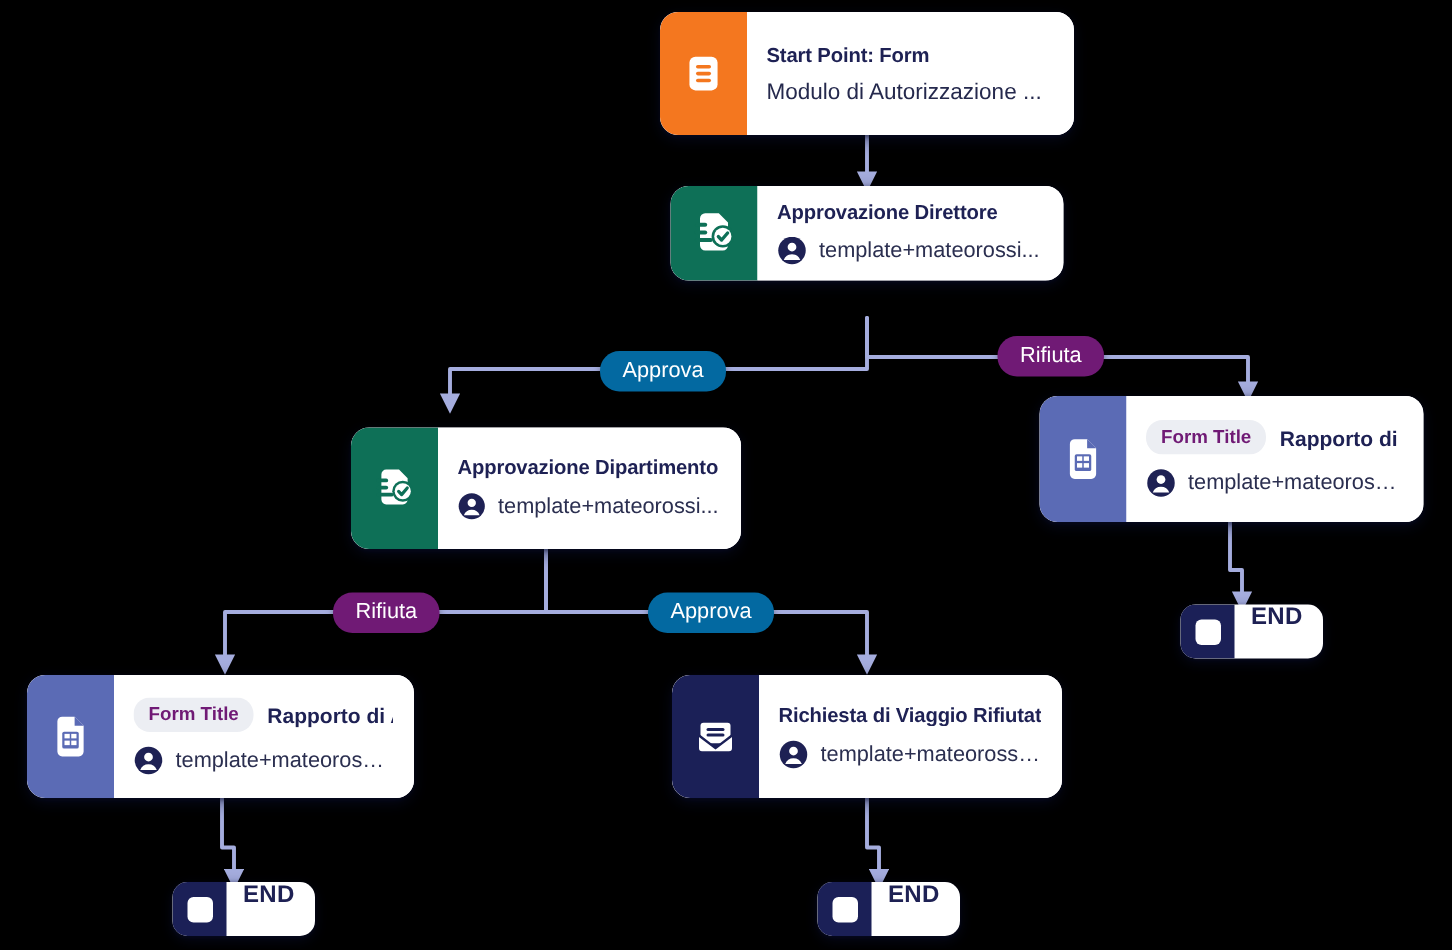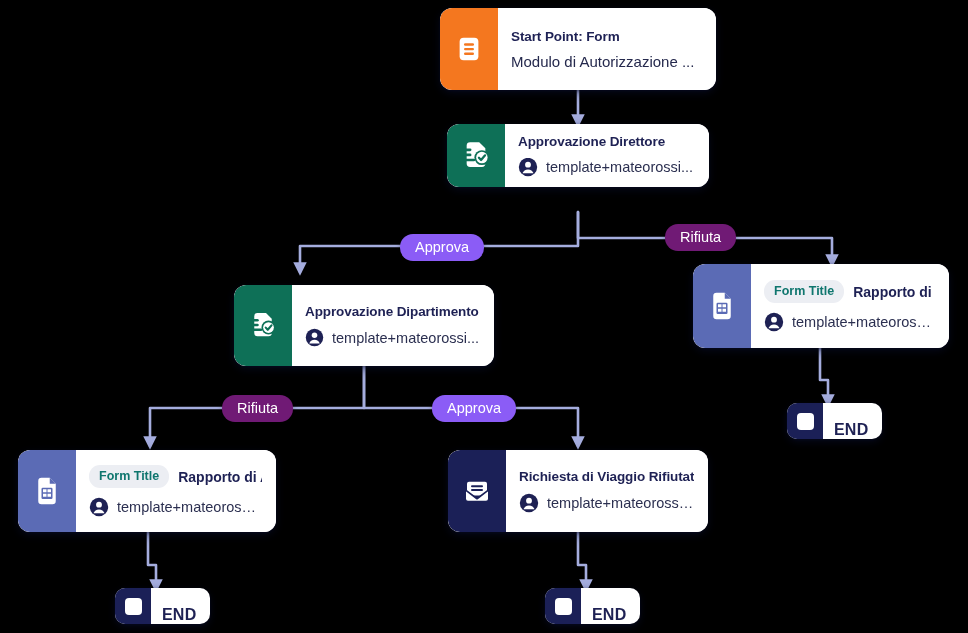--- a/index.html
+++ b/index.html
@@ -80,21 +80,21 @@
 
   .title-row {
     display: flex;
     align-items: center;
     gap: 9px;
     white-space: nowrap;
     overflow: hidden;
   }
   .form-badge {
     background: #eceef3;
-    color: #0f766e;
+    color: #701a75;
     font-size: 12.5px;
     font-weight: bold;
     border-radius: 11px;
     padding: 4px 10px 5px;
     white-space: nowrap;
   }
   .form-value {
     font-size: 14px;
     font-weight: bold;
     color: #1e2154;
@@ -105,21 +105,21 @@
   
   .icon-orange { background: #f4771f; }
   .icon-teal   { background: #0e7057; }
   .icon-indigo { background: #5b6bb5; }
   .icon-navy   { background: #1b2057; }
 
   
   .end-node {
     position: absolute;
     display: flex;
-    align-items: flex-end;
+    align-items: flex-start;
     background: #ffffff;
     border-radius: 10px;
     box-shadow: 0 3px 9px rgba(10,14,45,0.55), 0 1px 3px rgba(10,14,45,0.45);
     overflow: hidden;
     height: 36px;
   }
   .end-square {
     width: 36px;
     min-width: 36px;
     height: 36px;
@@ -145,21 +145,21 @@
   
   .branch-label {
     position: absolute;
     font-size: 14.5px;
     color: #ffffff;
     border-radius: 13px;
     padding: 5px 15px 6px;
     white-space: nowrap;
     box-shadow: 0 2px 5px rgba(0,0,0,0.35);
   }
-  .branch-approve { background: #8b5cf6; }
+  .branch-approve { background: #0369a1; }
   .branch-reject  { background: #701a75; }
 </style>
 </head>
 <body>
 
 <div id="canvas">
 
   <svg id="edges" viewBox="0 0 968 633" width="968" height="633">
     <defs>
       <marker id="arrow" viewBox="0 0 10 10" refX="7.2" refY="5" markerWidth="5.2" markerHeight="5.2" orient="auto-start-reverse">

